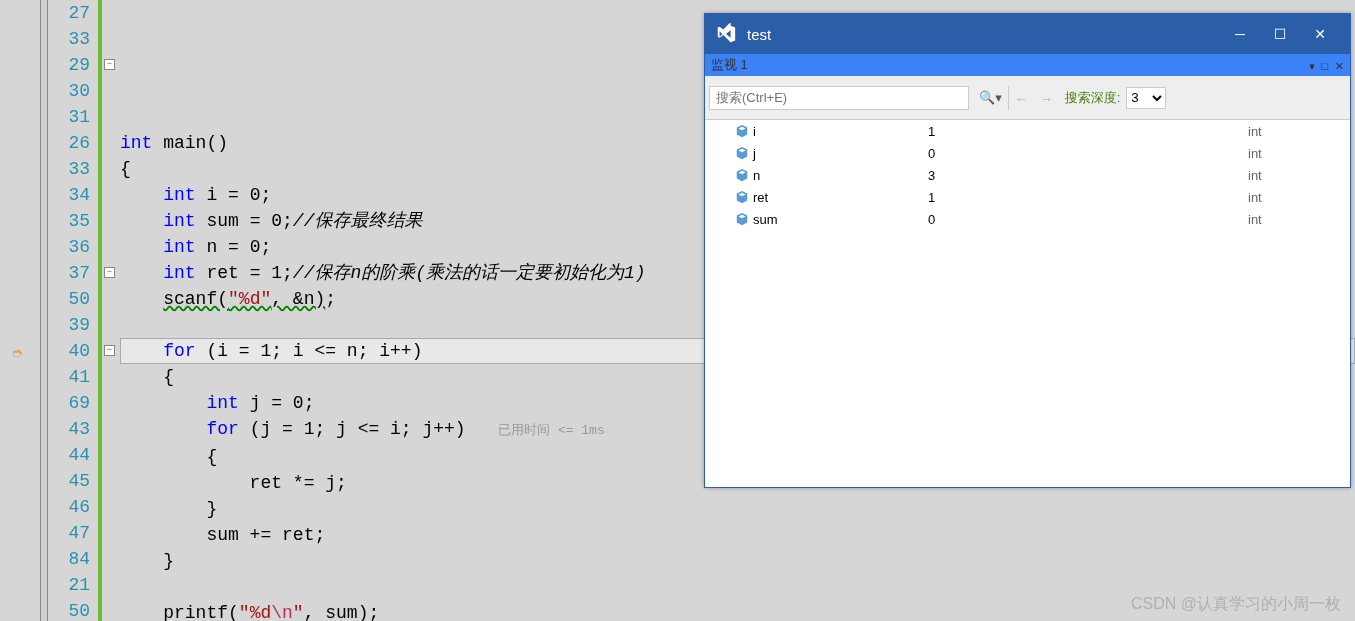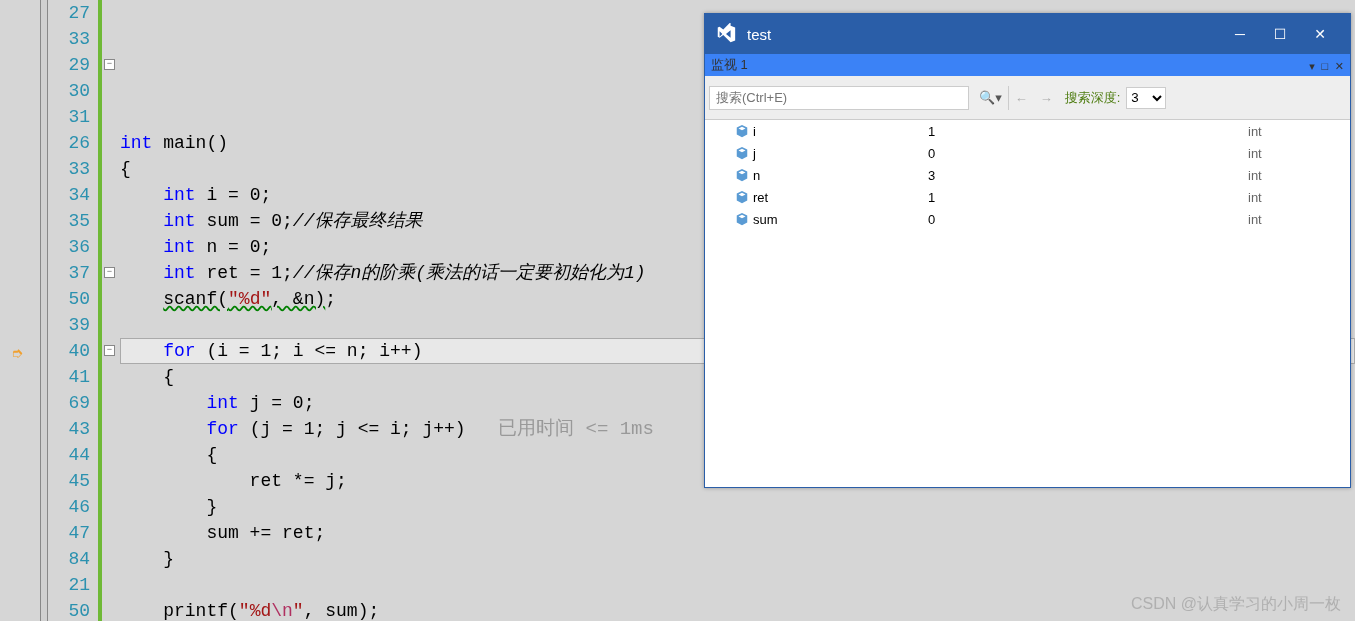--- a/index.html
+++ b/index.html
@@ -14,21 +14,21 @@
 .outline-col { width: 18px; background: #d6d6d6; position: relative; }
 .outline-box { position: absolute; width: 11px; height: 11px; border: 1px solid #888; background: #fff; color: #666; font-size: 9px; text-align: center; line-height: 9px; left: 2px; cursor: pointer; }
 .code { flex: 1; background: #d6d6d6; font-size: 18px; line-height: 26px; color: #000; white-space: pre; position: relative; }
 .hl { position: absolute; left: 0; right: 0; height: 26px; background: #e8e8e8; border: 1px solid #aaa; z-index: 0; }
 .code-lines { position: relative; z-index: 1; }
 .kw { color: #0000ff; }
 .str { color: #a31515; }
 .cmt { color: #000000; font-style: italic; }
 .esc { color: #b03060; }
 .err { text-decoration: underline wavy #008000; }
-.perf { color: #999; font-size: 19px; }
+.perf { color: #999; font-size: 13px; }
 
 .watch-win { position: absolute; left: 704px; top: 13px; width: 647px; height: 475px; background: #fff; border: 1px solid #2a5ea8; box-shadow: 0 0 4px rgba(0,0,0,0.3); font-family: "Microsoft YaHei", sans-serif; font-size: 13px; }
 .titlebar { height: 40px; background: #2a5ea8; display: flex; align-items: center; color: #fff; padding: 0 10px; }
 .vs-logo { width: 22px; height: 22px; margin-right: 10px; }
 .title-text { flex: 1; font-size: 15px; }
 .win-btn { width: 40px; height: 40px; display: flex; align-items: center; justify-content: center; color: #fff; cursor: pointer; font-size: 14px; }
 .tab-bar { height: 22px; background: #3b82f6; display: flex; align-items: center; padding: 0 6px; color: #333; font-size: 13px; }
 .tab-bar .spacer { flex: 1; }
 .tab-controls span { margin-left: 3px; cursor: pointer; font-size: 11px; }
 .search-bar { height: 44px; background: #eee; border-bottom: 1px solid #ccc; display: flex; align-items: center; }

